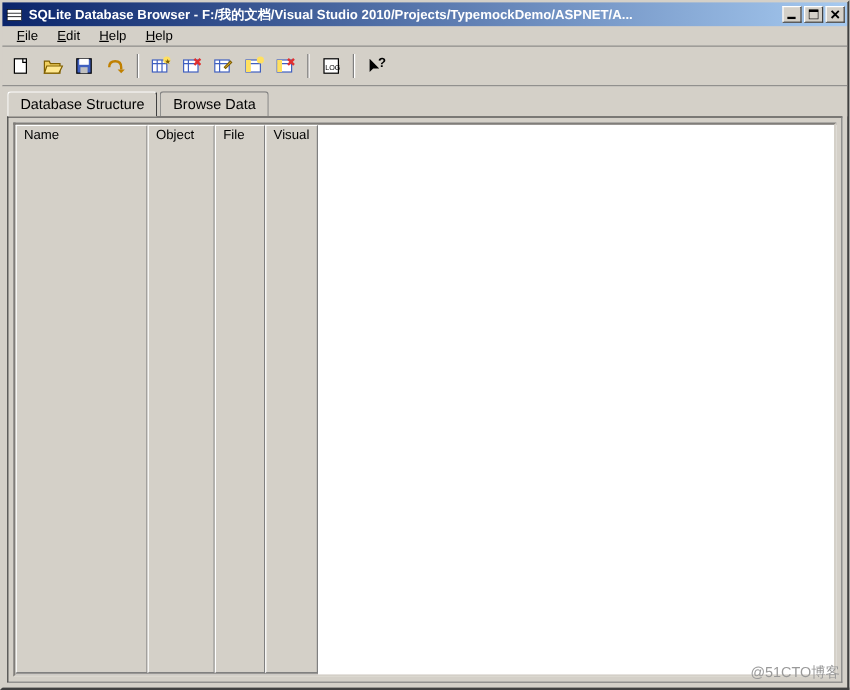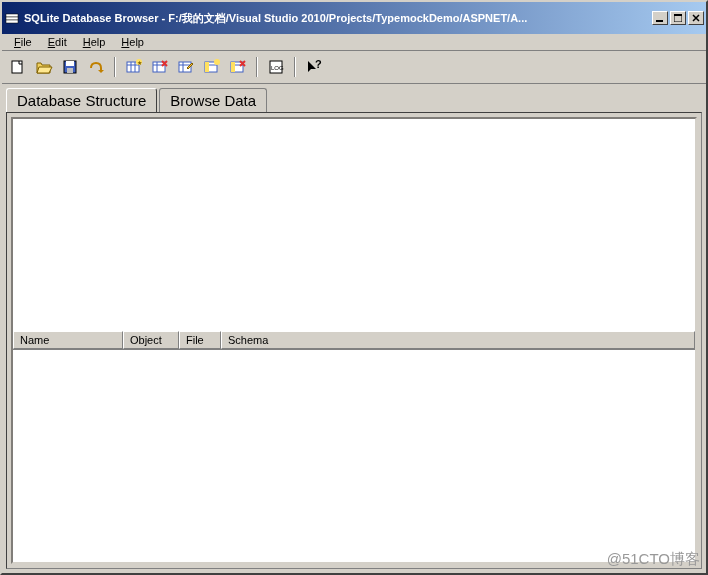--- a/index.html
+++ b/index.html
@@ -17,21 +17,21 @@
       border: 2px solid #d4d0c8;
       border-right-color: #404040;
       border-bottom-color: #404040;
       background: #d4d0c8;
       display: flex;
       flex-direction: column;
     }
     .titlebar {
       background: linear-gradient(to right, #0a246a, #a6caf0);
       color: #fff;
-      height: 32px;
+      height: 20px;
       display: flex;
       align-items: center;
       padding: 0 2px;
       font-size: 11px;
       font-weight: bold;
     }
     .titlebar-icon {
       width: 16px;
       height: 16px;
       margin-right: 4px;
@@ -99,21 +99,21 @@
       background: #d4d0c8;
     }
     .tab {
       padding: 3px 10px;
       border: 1px solid #808080;
       border-bottom: none;
       background: #d4d0c8;
       margin-right: 2px;
       border-radius: 3px 3px 0 0;
       cursor: pointer;
-      font-size: 15px;
+      font-size: 12px;
     }
     .tab.active {
       background: #d4d0c8;
       border-top: 1px solid #fff;
       border-left: 1px solid #fff;
       border-right: 1px solid #404040;
       position: relative;
       z-index: 2;
     }
     .content {
@@ -126,22 +126,20 @@
       padding: 4px;
       display: flex;
       flex-direction: column;
     }
     .grid-container {
       flex: 1;
       border: 2px inset #d4d0c8;
       background: #fff;
       overflow: hidden;
       display: flex;
-      flex-direction: column;
-      justify-content: center;
     }
     .grid-header {
       display: flex;
       background: #d4d0c8;
       border-bottom: 1px solid #808080;
     }
     .grid-header-cell {
       padding: 2px 6px;
       border-right: 1px solid #808080;
       border-bottom: 1px solid #808080;
@@ -175,21 +173,21 @@
       font-size: 9px;
       margin-right: 4px;
       cursor: pointer;
       background: #fff;
     }
     .watermark {
       position: absolute;
       right: 8px;
       bottom: 6px;
       color: #999;
-      font-size: 15px;
+      font-size: 12px;
       pointer-events: none;
     }
     svg { display: block; }
   </style>
 </head>
 <body>
 
 <div class="window">
   <div class="titlebar">
     <span class="titlebar-icon">
@@ -316,19 +314,19 @@
     <div class="tab active">Database Structure</div>
     <div class="tab">Browse Data</div>
   </div>
 
   <div class="content">
     <div class="grid-container">
       <div class="grid-header">
         <div class="grid-header-cell col-name">Name</div>
         <div class="grid-header-cell col-object">Object</div>
         <div class="grid-header-cell col-type">File</div>
-        <div class="grid-header-cell col-schema">Schema</div>
+        <div class="grid-header-cell col-schema">Visual</div>
       </div>
     </div>
   </div>
 </div>
 
 <div class="watermark">@51CTO博客</div>
 
 </body></html>

